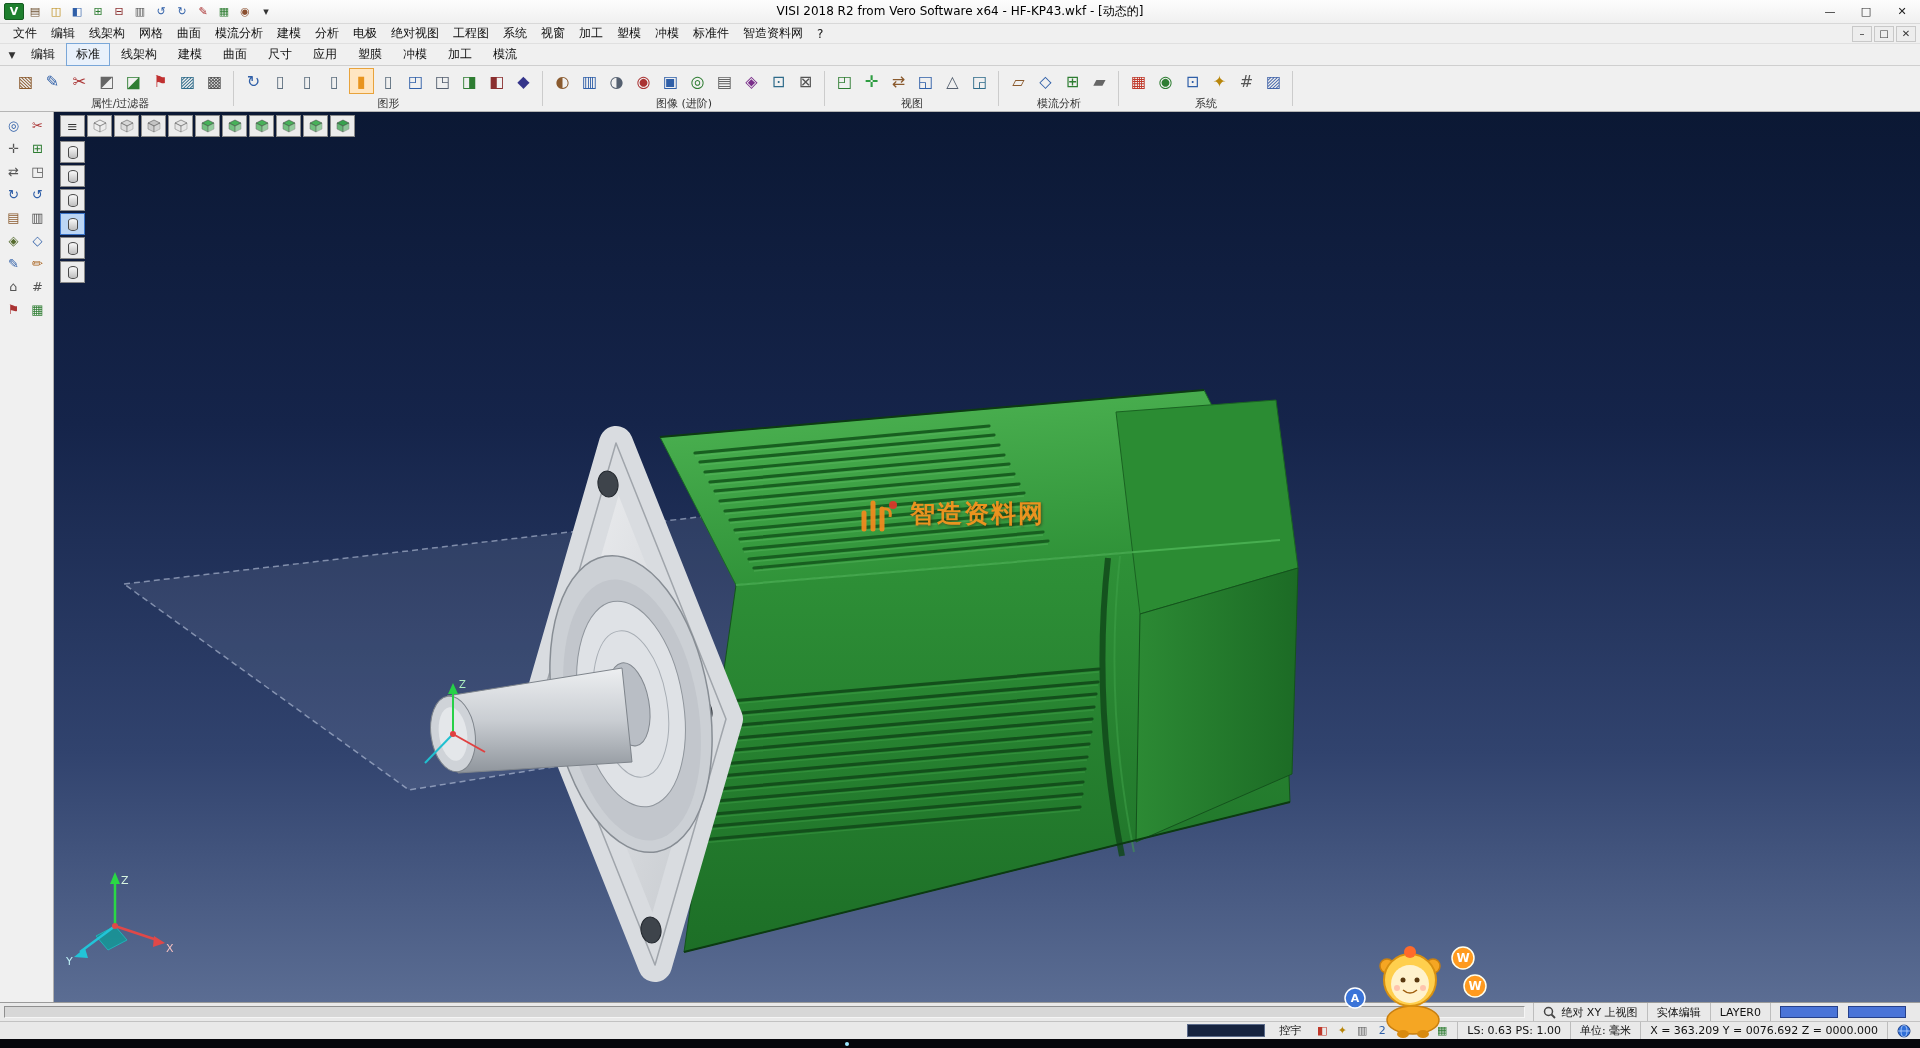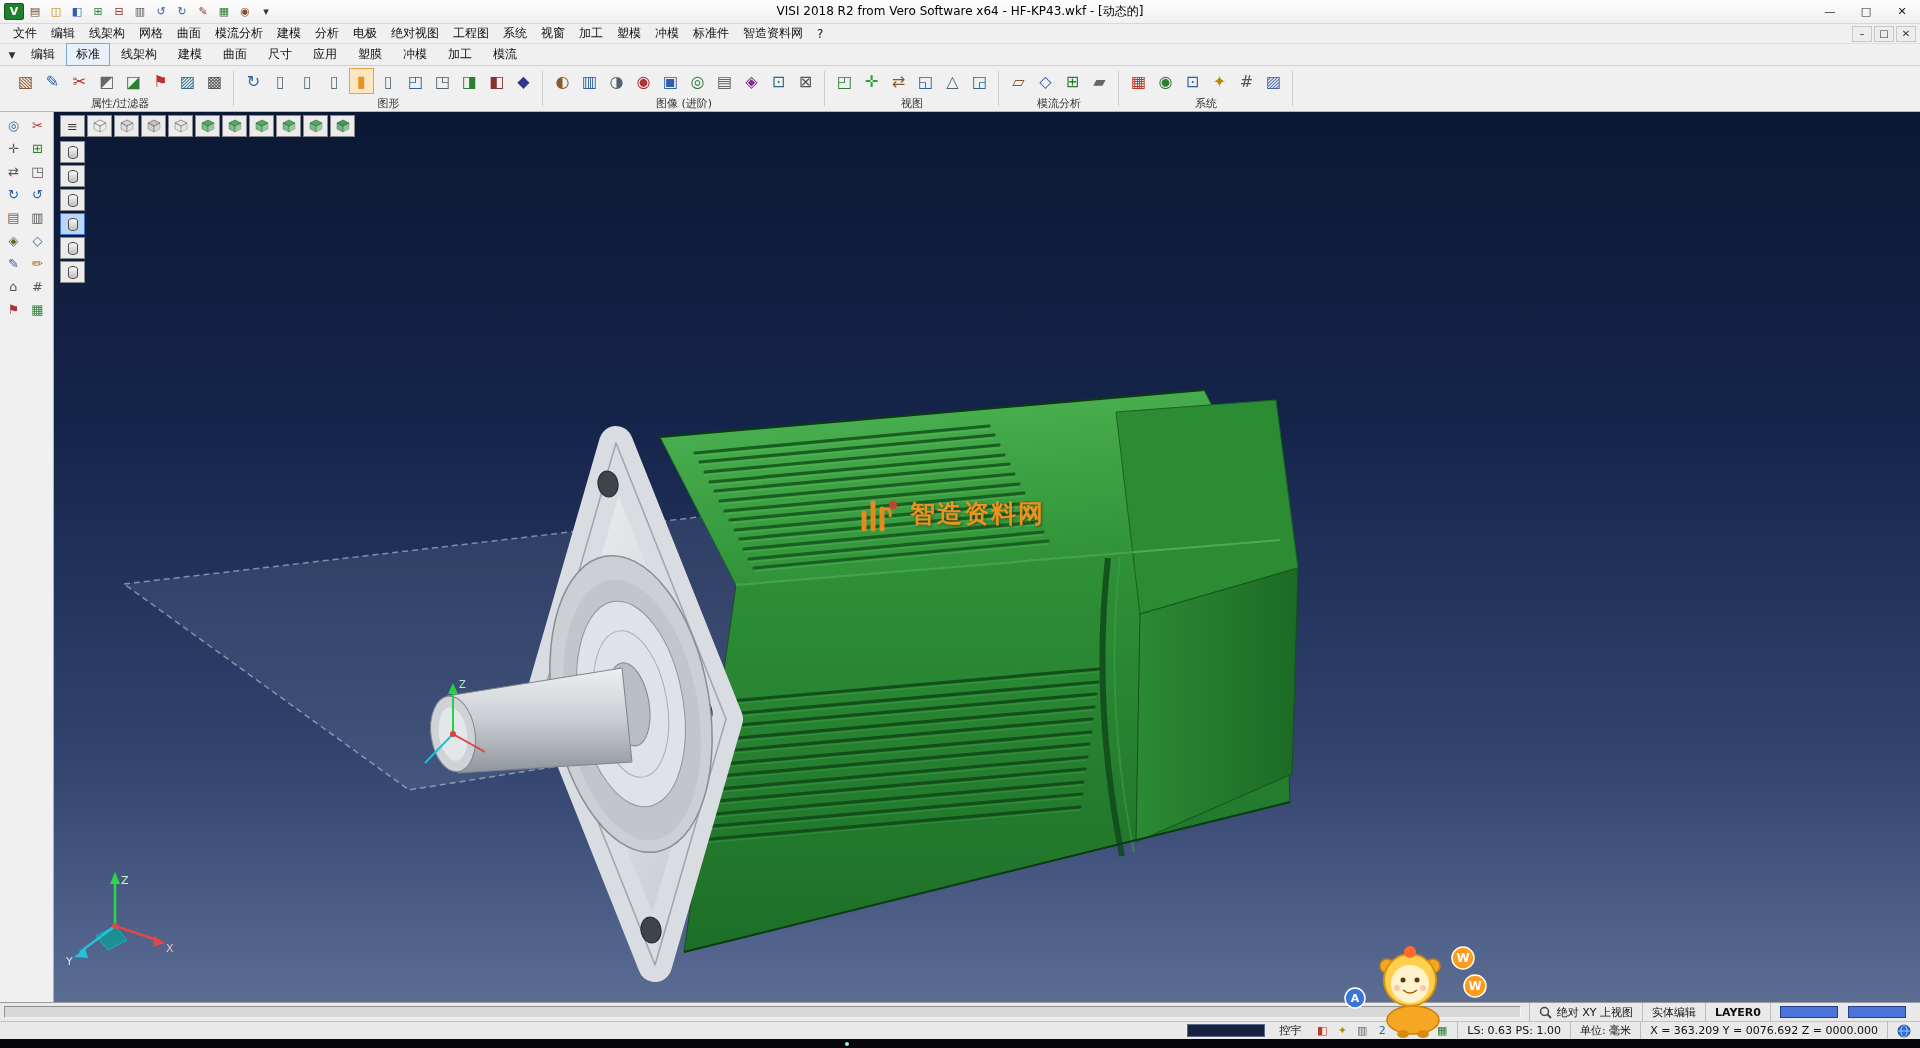--- a/index.html
+++ b/index.html
@@ -55,21 +55,21 @@
   .cyl { width:10px; height:13px; background:linear-gradient(180deg,#fafafa,#bdbdbd); border:1px solid #4a4a4a; border-radius:5px / 3px; }
   .watermark { position:absolute; left:800px; top:385px; display:flex; align-items:flex-start; gap:10px; z-index:4; opacity:0.95; }
   .wm-text { font-size:25px; font-weight:bold; color:#f5941e; letter-spacing:2px; text-shadow:1px 1px 3px rgba(60,20,0,0.55); }
   .corner-triad { position:absolute; left:8px; top:736px; z-index:4; }
   svg text { font-family:"DejaVu Sans","Liberation Sans",sans-serif; }
 
   
   .status1 { position:absolute; left:0; right:0; bottom:27px; height:19px; background:#e9e9e9; border-top:1px solid #9a9a9a; display:flex; align-items:center; font-size:11px; }
   .scrolltrack { flex:1; height:12px; margin:0 8px 0 4px; background:#d7d7d7; border:1px solid; border-color:#8f8f8f #f5f5f5 #f5f5f5 #8f8f8f; }
   .s1cell { height:100%; display:flex; align-items:center; gap:5px; padding:0 9px; border-left:1px solid #bdbdbd; white-space:nowrap; }
-  .layer-name { font-weight:bold; }
+  .layer-name { font-weight:normal; }
   .bluebar { width:58px; height:12px; background:#4a74d8; border:1px solid #26408a; margin-right:5px; }
   .status2 { position:absolute; left:0; right:0; bottom:9px; height:18px; background:#e9e9e9; border-top:1px solid #c2c2c2; display:flex; align-items:center; font-size:11px; }
   .s2spacer { flex:1; }
   .darkbox { width:78px; height:13px; background:#16233f; border:1px solid #5a6a8a; margin-right:8px; }
   .s2label { padding:0 6px; white-space:nowrap; }
   .s2icons { display:flex; gap:2px; padding:0 6px; }
   .s2icon { width:18px; height:15px; display:flex; align-items:center; justify-content:center; font-size:11px; }
   .s2cell { height:100%; display:flex; align-items:center; padding:0 9px; border-left:1px solid #bdbdbd; white-space:nowrap; }
 
   .taskbar { position:absolute; left:0; right:0; bottom:0; height:9px; background:#07070c; }

